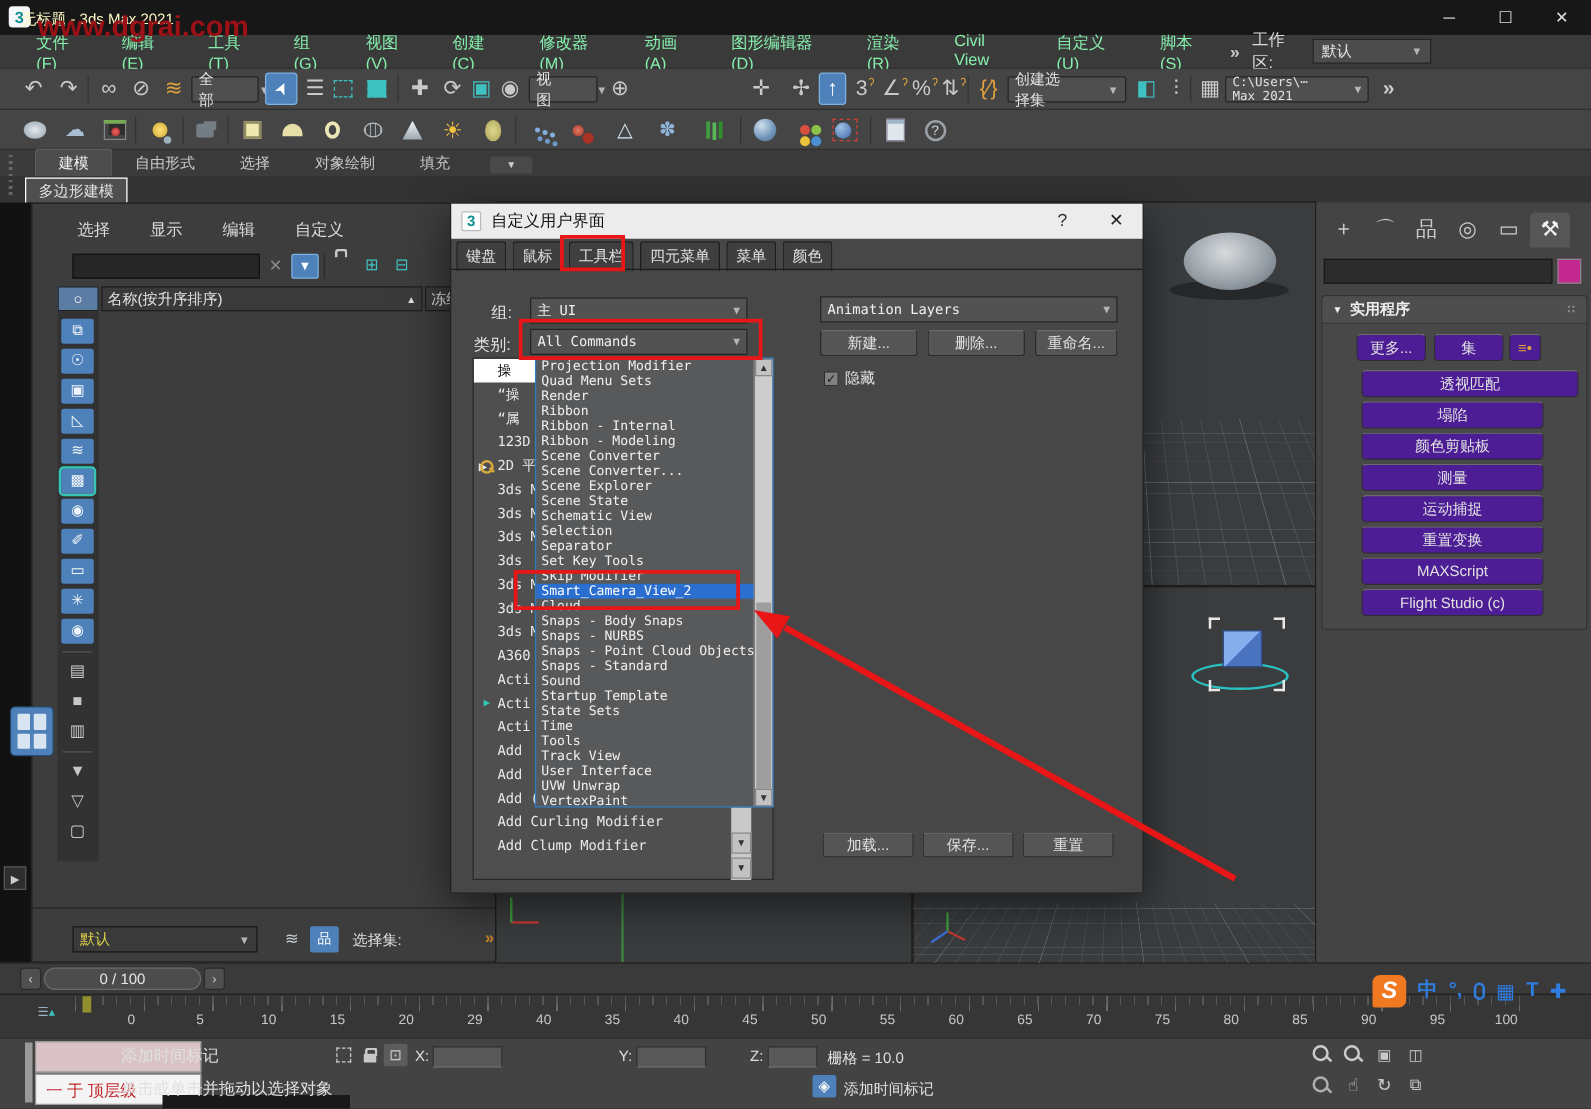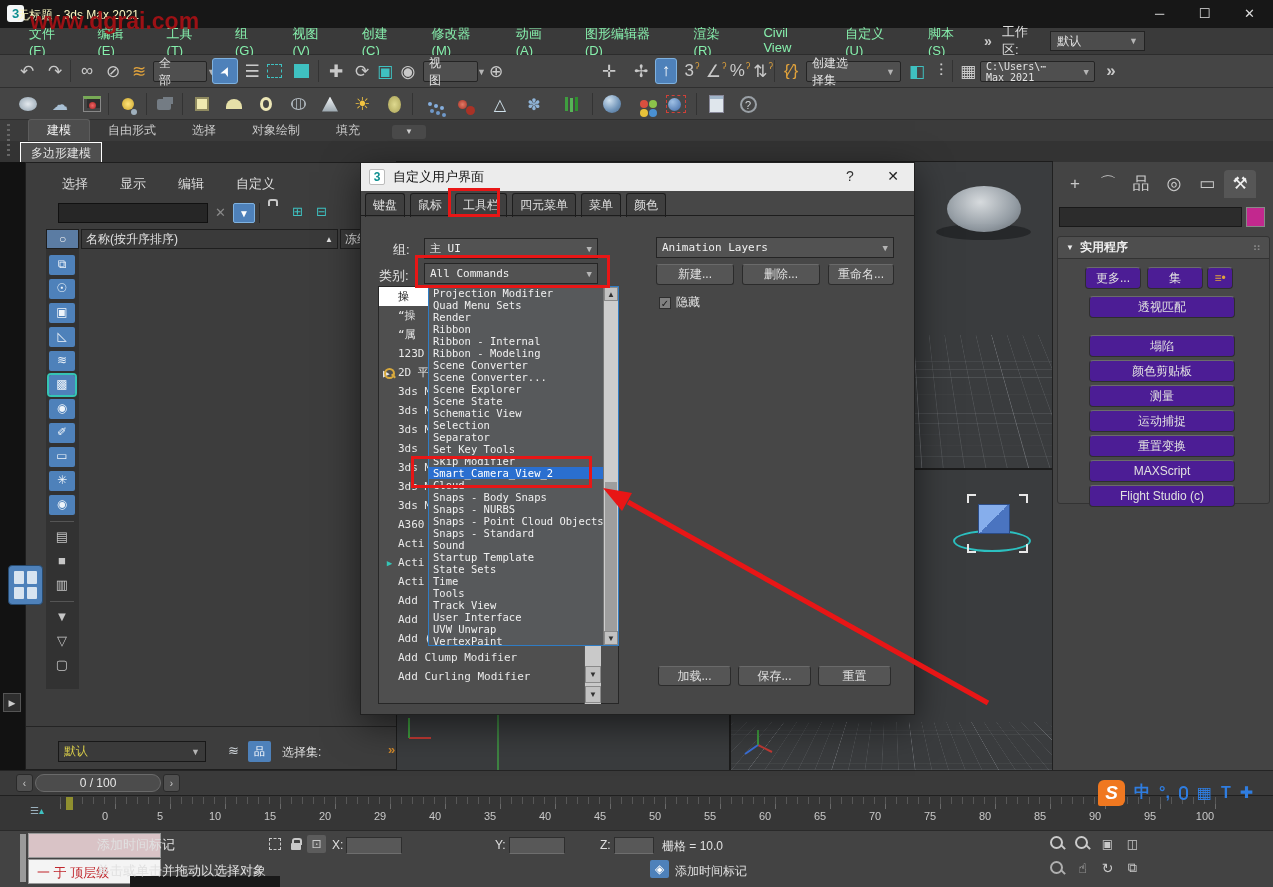--- a/index.html
+++ b/index.html
@@ -577,26 +577,26 @@
           <span>Add</span>
         </div>
 
       <div class="arow">
           <span class="aicon">▶</span>
           <span>Add (</span>
         </div>
 
       <div class="arow">
           <span class="aicon">▶</span>
+          <span>Add Curling Modifier</span>
+        </div>
+
+      <div class="arow">
+          <span class="aicon">▶</span>
           <span>Add Clump Modifier</span>
-        </div>
-
-      <div class="arow">
-          <span class="aicon">▶</span>
-          <span>Add Curling Modifier</span>
         </div>
 
     </div>
     <div class="ascroll">
       <span class="sbtn" style="top:0;">▲</span>
       <div class="thumb"></div>
       <span class="sbtn" style="top:380px;">▼</span>
       <span class="sbtn" style="top:400px;">▼</span>
     </div>
 
@@ -686,21 +686,21 @@
     <div class="rollout">
       <div class="rollhdr">
           <span style="font-size:8px;">▼</span>
           <span>实用程序</span>
           <span class="grip">∷</span>
         </div>
       <div class="ubtn" style="left:27px; top:30px; width:56px; height:22px; line-height:20px;">更多...</div>
       <div class="ubtn" style="left:89px; top:30px; width:56px; height:22px; line-height:20px;">集</div>
       <div class="ubtn" style="left:149px; top:30px; width:26px; height:22px; line-height:20px;"><span class="gold">≡•</span></div>
       <div data-repeat="utilities.buttons">
-        <div class="ubtn" style="position:relative; left:27px; width:146px; height:22px; line-height:20px; margin-bottom:17px;">透视匹配</div>
+        <div class="ubtn" style="position:relative; left:27px; width:174px; height:22px; line-height:20px; margin-bottom:3px;">透视匹配</div>
 
         <div class="ubtn" style="position:relative; left:27px; width:146px; height:22px; line-height:20px; margin-bottom:3px;">塌陷</div>
 
         <div class="ubtn" style="position:relative; left:27px; width:146px; height:22px; line-height:20px; margin-bottom:3px;">颜色剪贴板</div>
 
         <div class="ubtn" style="position:relative; left:27px; width:146px; height:22px; line-height:20px; margin-bottom:3px;">测量</div>
 
         <div class="ubtn" style="position:relative; left:27px; width:146px; height:22px; line-height:20px; margin-bottom:3px;">运动捕捉</div>
 
         <div class="ubtn" style="position:relative; left:27px; width:146px; height:22px; line-height:20px; margin-bottom:3px;">重置变换</div>

